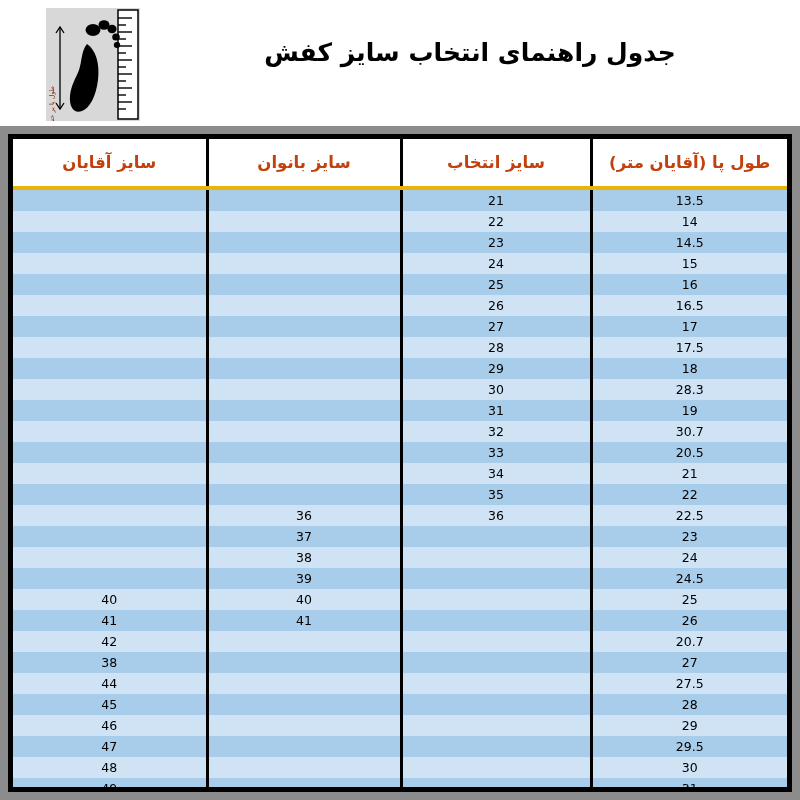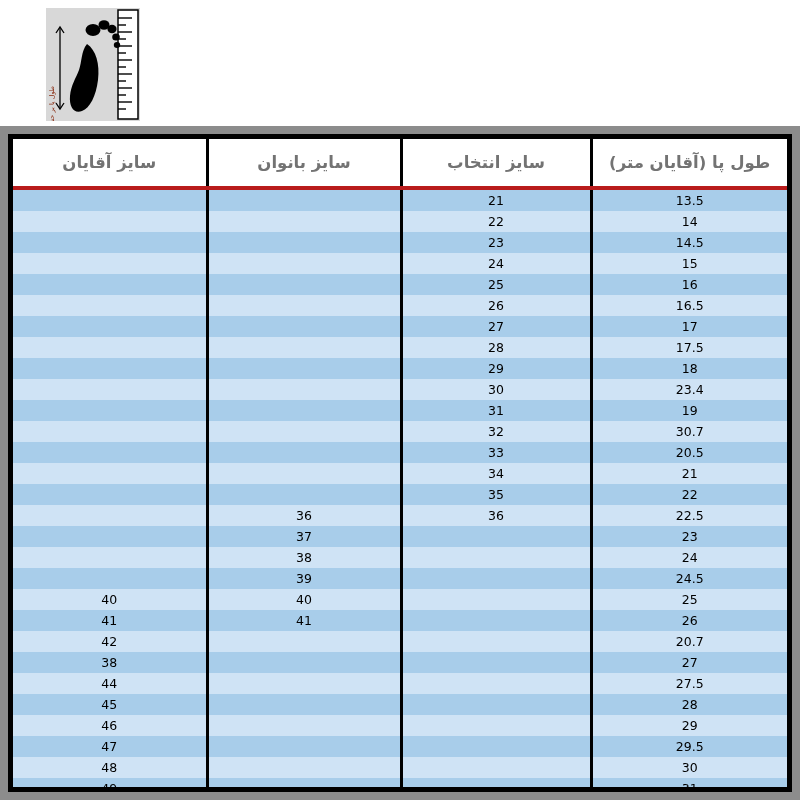--- a/index.html
+++ b/index.html
@@ -89,26 +89,26 @@
   }
   table.size-table {
     border-collapse: collapse;
     width: 774px;
     table-layout: fixed;
     direction: rtl;
   }
   table.size-table th {
     height: 47px;
     background: #ffffff;
-    color: #737373;
+    color: #c2410c;
     font-size: 16.5px;
     font-weight: bold;
     text-align: center;
     border-left: 3px solid #000000;
-    border-bottom: 4px solid #b91c1c;
+    border-bottom: 4px solid #eab308;
     padding: 0;
     white-space: nowrap;
   }
   table.size-table th:last-child {
     border-left: none;
   }
   table.size-table td {
     height: 21px;
     font-size: 12.5px;
     color: #000000;
@@ -163,20 +163,21 @@
 
         <g stroke="#000000" stroke-width="1.3" fill="none">
           <line x1="14" y1="20" x2="14" y2="100"></line>
           <polyline points="10,25 14,19 18,25"></polyline>
           <polyline points="10,95 14,101 18,95"></polyline>
         </g>
         <text x="8" y="78" transform="rotate(-90 8 78)" font-family="DejaVu Sans, sans-serif" font-size="6.5" fill="#8a2b10">طول پا بر حسب CM</text>
       </svg>
     </div>
 
+    <div class="title">جدول راهنمای انتخاب سایز کفش</div>
   </div>
 
   <div class="table-frame">
     <div class="table-outer">
       <div class="table-inner">
         <table class="size-table">
           <colgroup>
             <col style="width:196px">
             <col style="width:190px">
             <col style="width:194px">
@@ -239,21 +240,21 @@
                 <td></td>
                 <td></td>
               </tr>
               <tr class="row-a">
                 <td>18</td>
                 <td>29</td>
                 <td></td>
                 <td></td>
               </tr>
               <tr class="row-b">
-                <td>23.4</td>
+                <td>28.3</td>
                 <td>30</td>
                 <td></td>
                 <td></td>
               </tr>
               <tr class="row-a">
                 <td>19</td>
                 <td>31</td>
                 <td></td>
                 <td></td>
               </tr>

